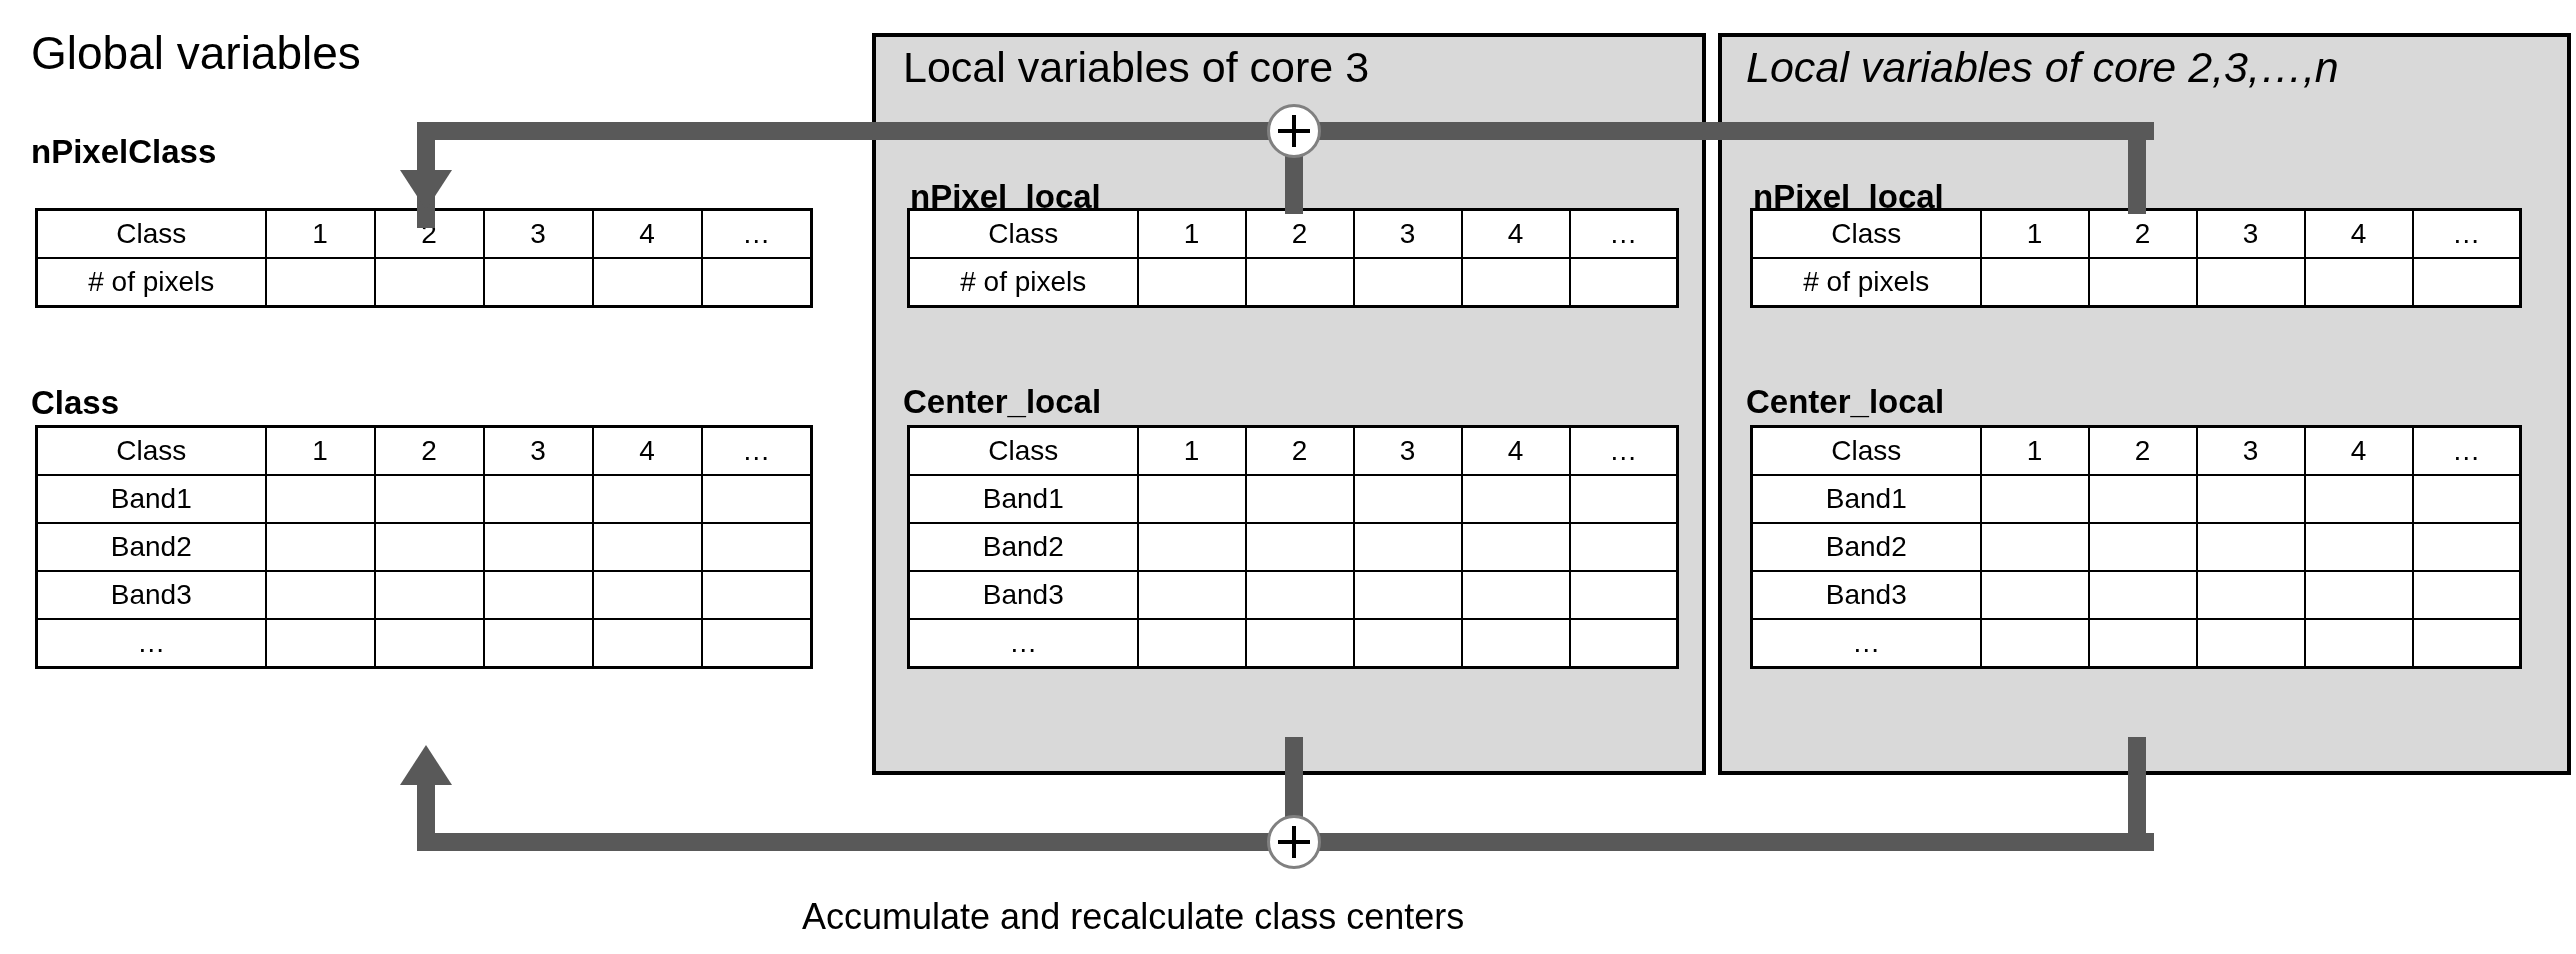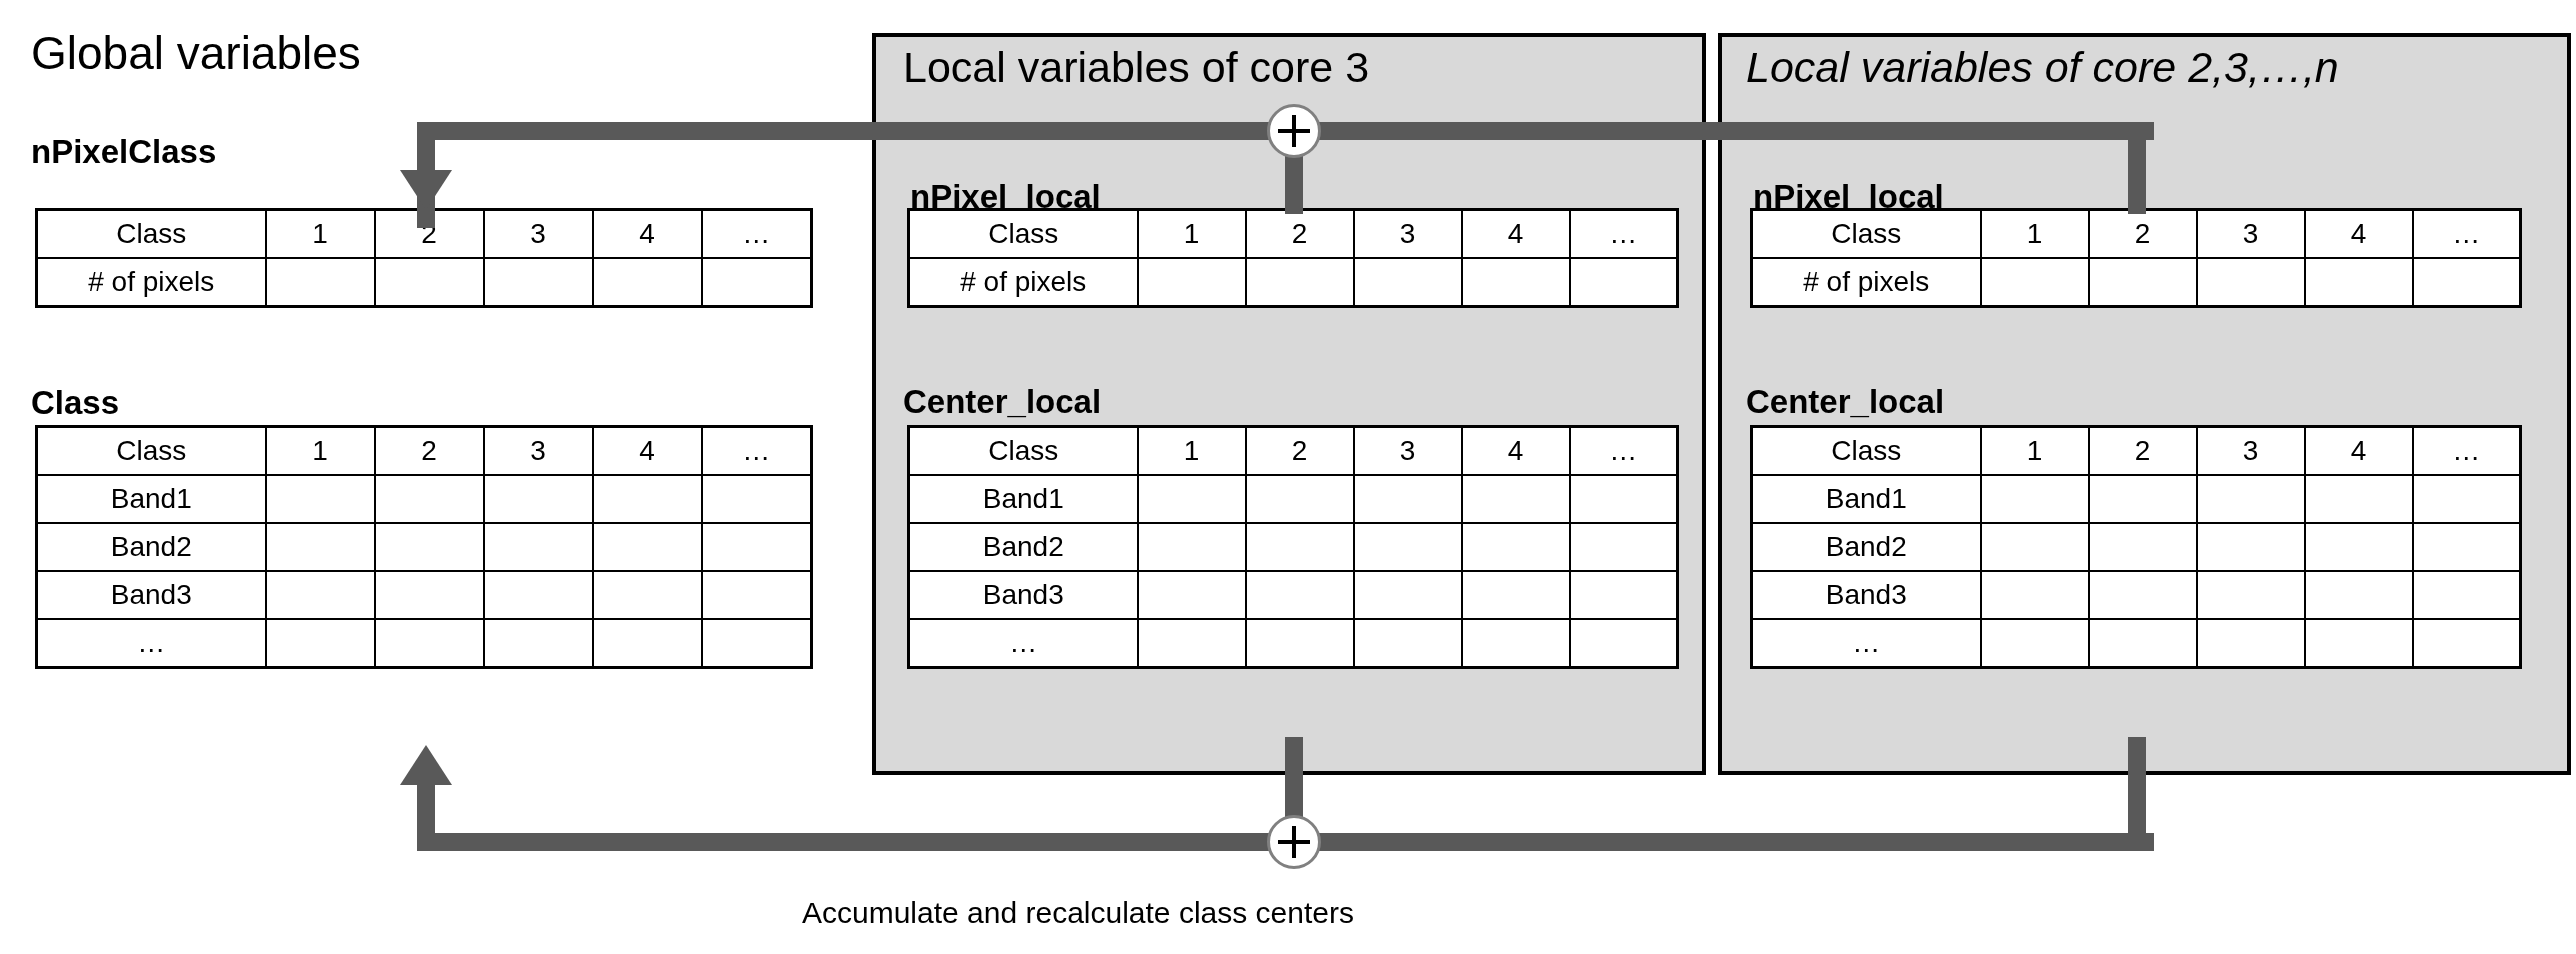--- a/index.html
+++ b/index.html
@@ -32,21 +32,21 @@
   .plus-node::after{content:"";position:absolute;top:50%;left:8.3px;height:4.2px;width:32px;
                     margin-top:-2.1px;background:#000;}
   .arrow-down{position:absolute;width:0;height:0;
               border-left:26px solid transparent;border-right:26px solid transparent;
               border-top:40px solid #595959;}
   .arrow-up{position:absolute;width:0;height:0;
             border-left:26px solid transparent;border-right:26px solid transparent;
             border-bottom:40px solid #595959;}
 
   
-  #caption{font-size:30px;white-space:nowrap;}
+  #caption{font-size:36px;white-space:nowrap;}
 </style>
 </head>
 <body>
 
 <div class="abs" id="global-title">Global variables</div>
 
 <div class="abs var-title" style="left:31px;top:103px;">nPixelClass</div>
 
 <table class="grid outer abs" style="left:35px;top:208px;width:776px;">
   <colgroup>

